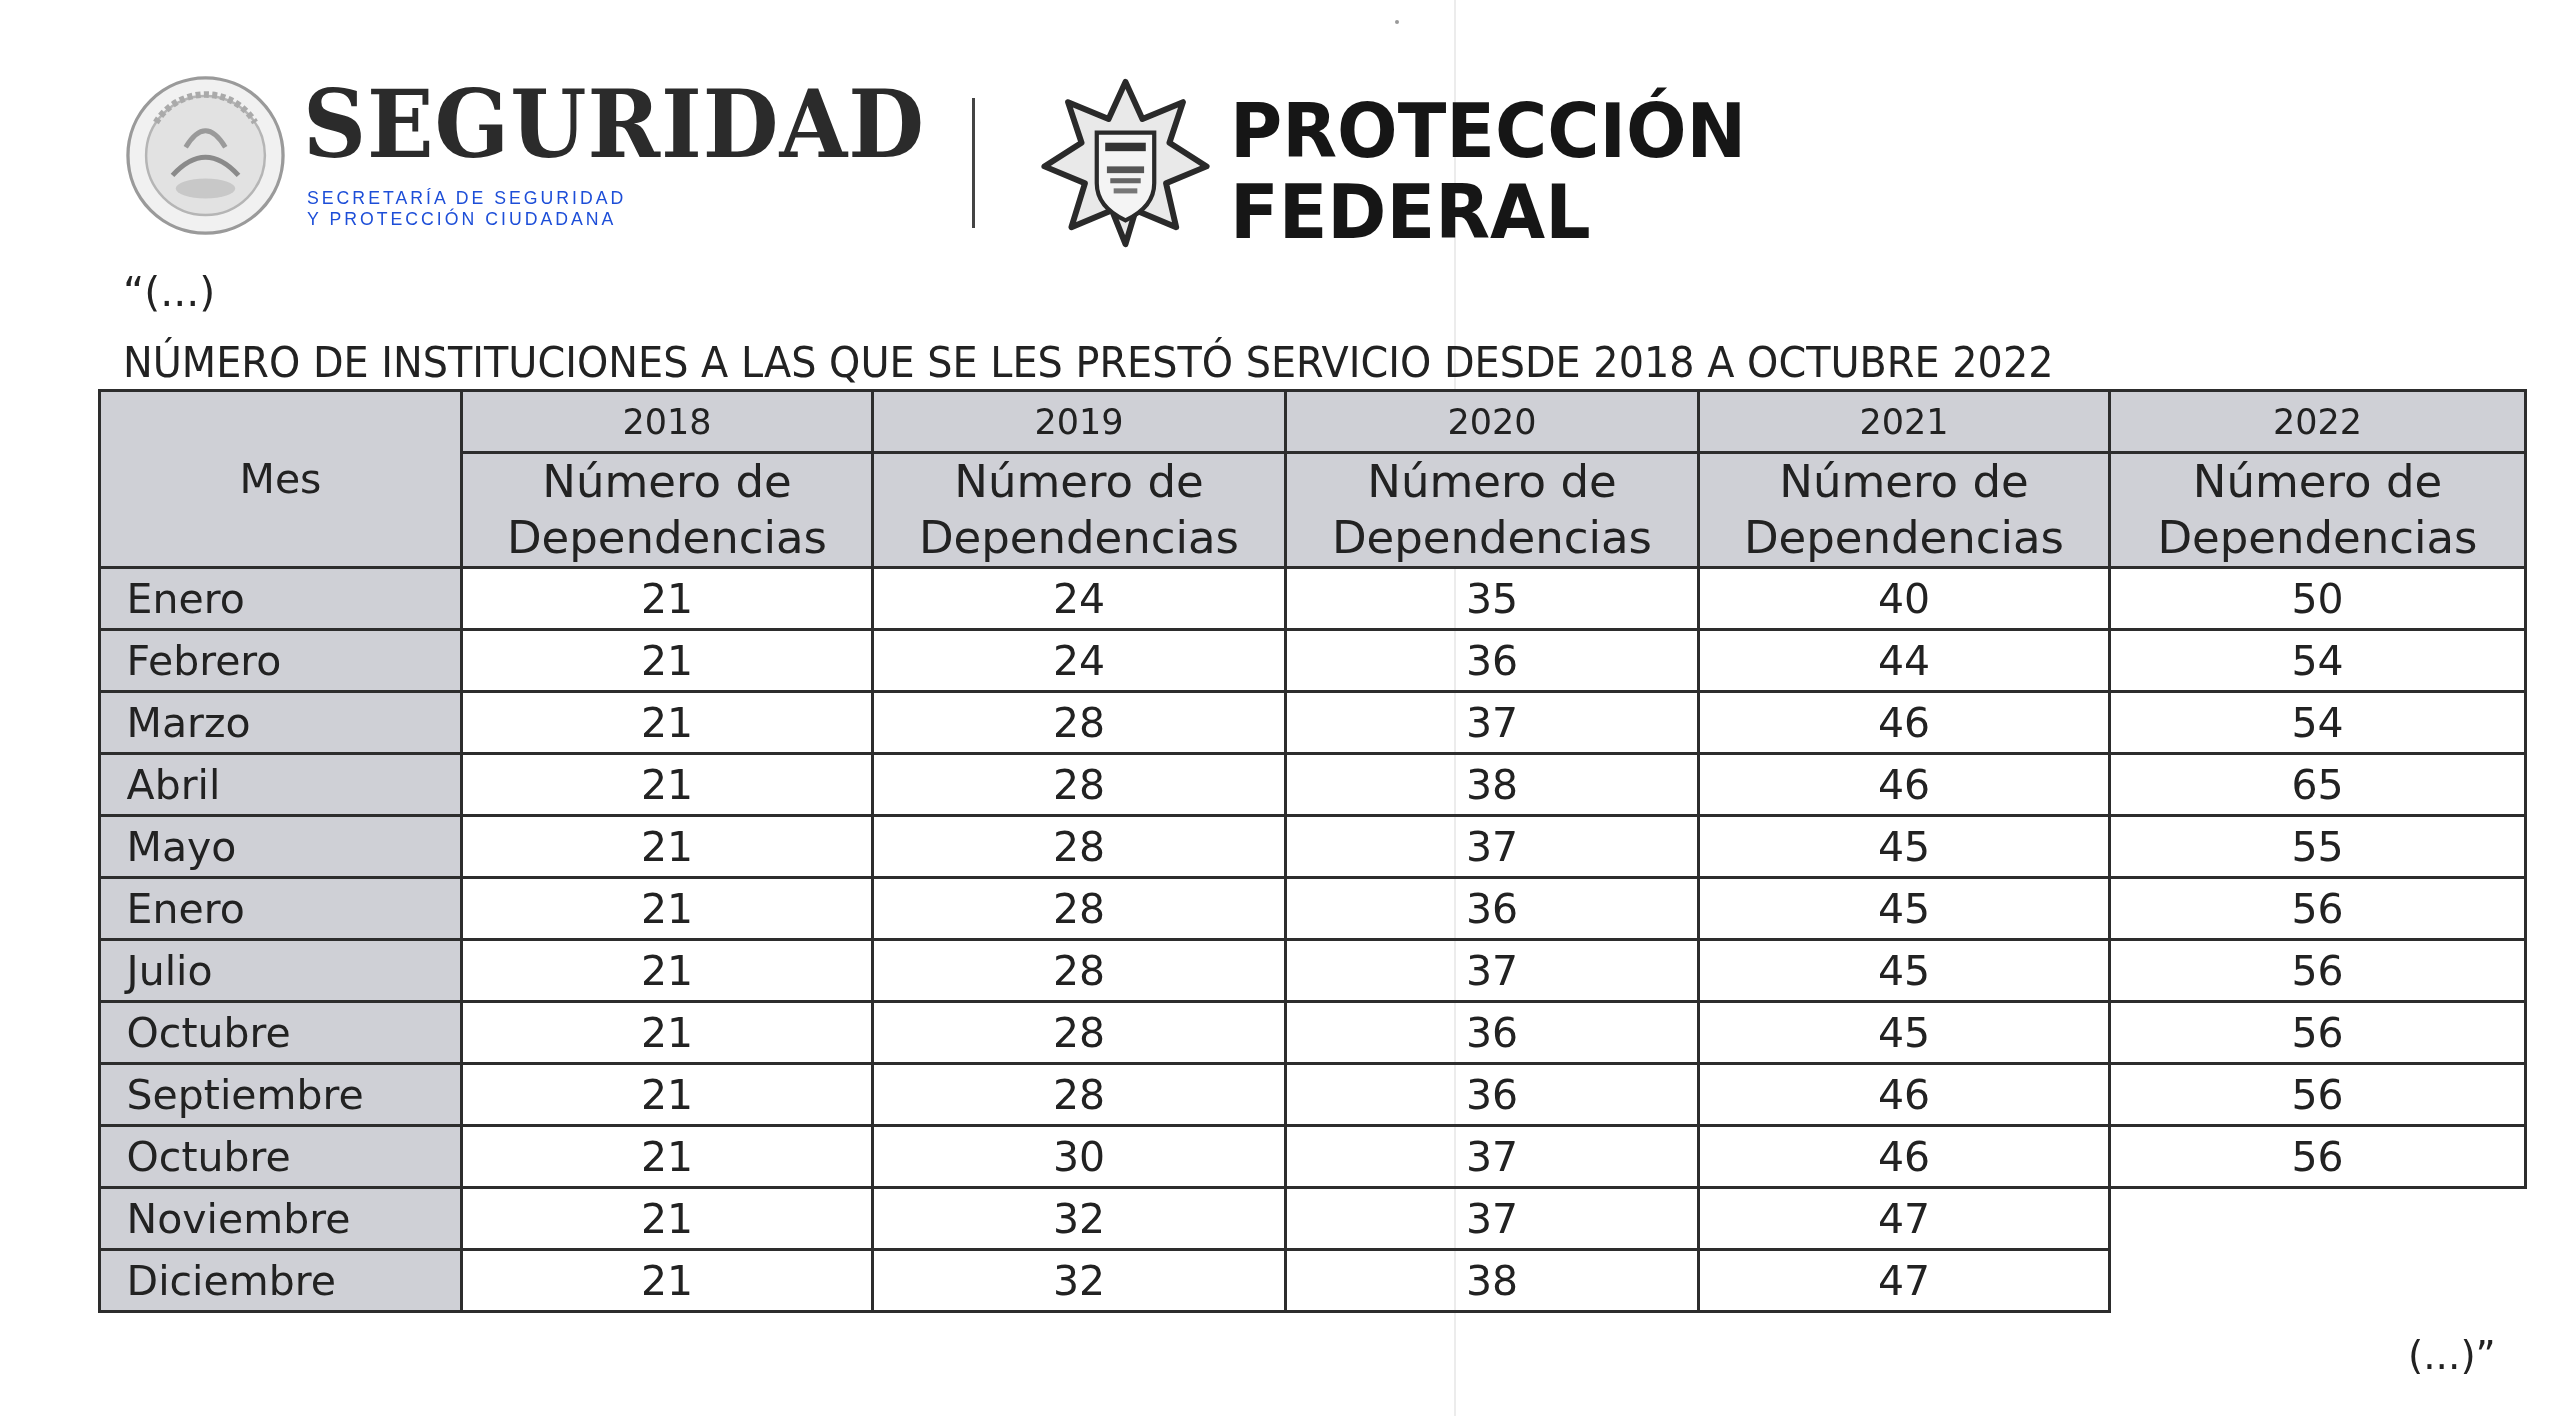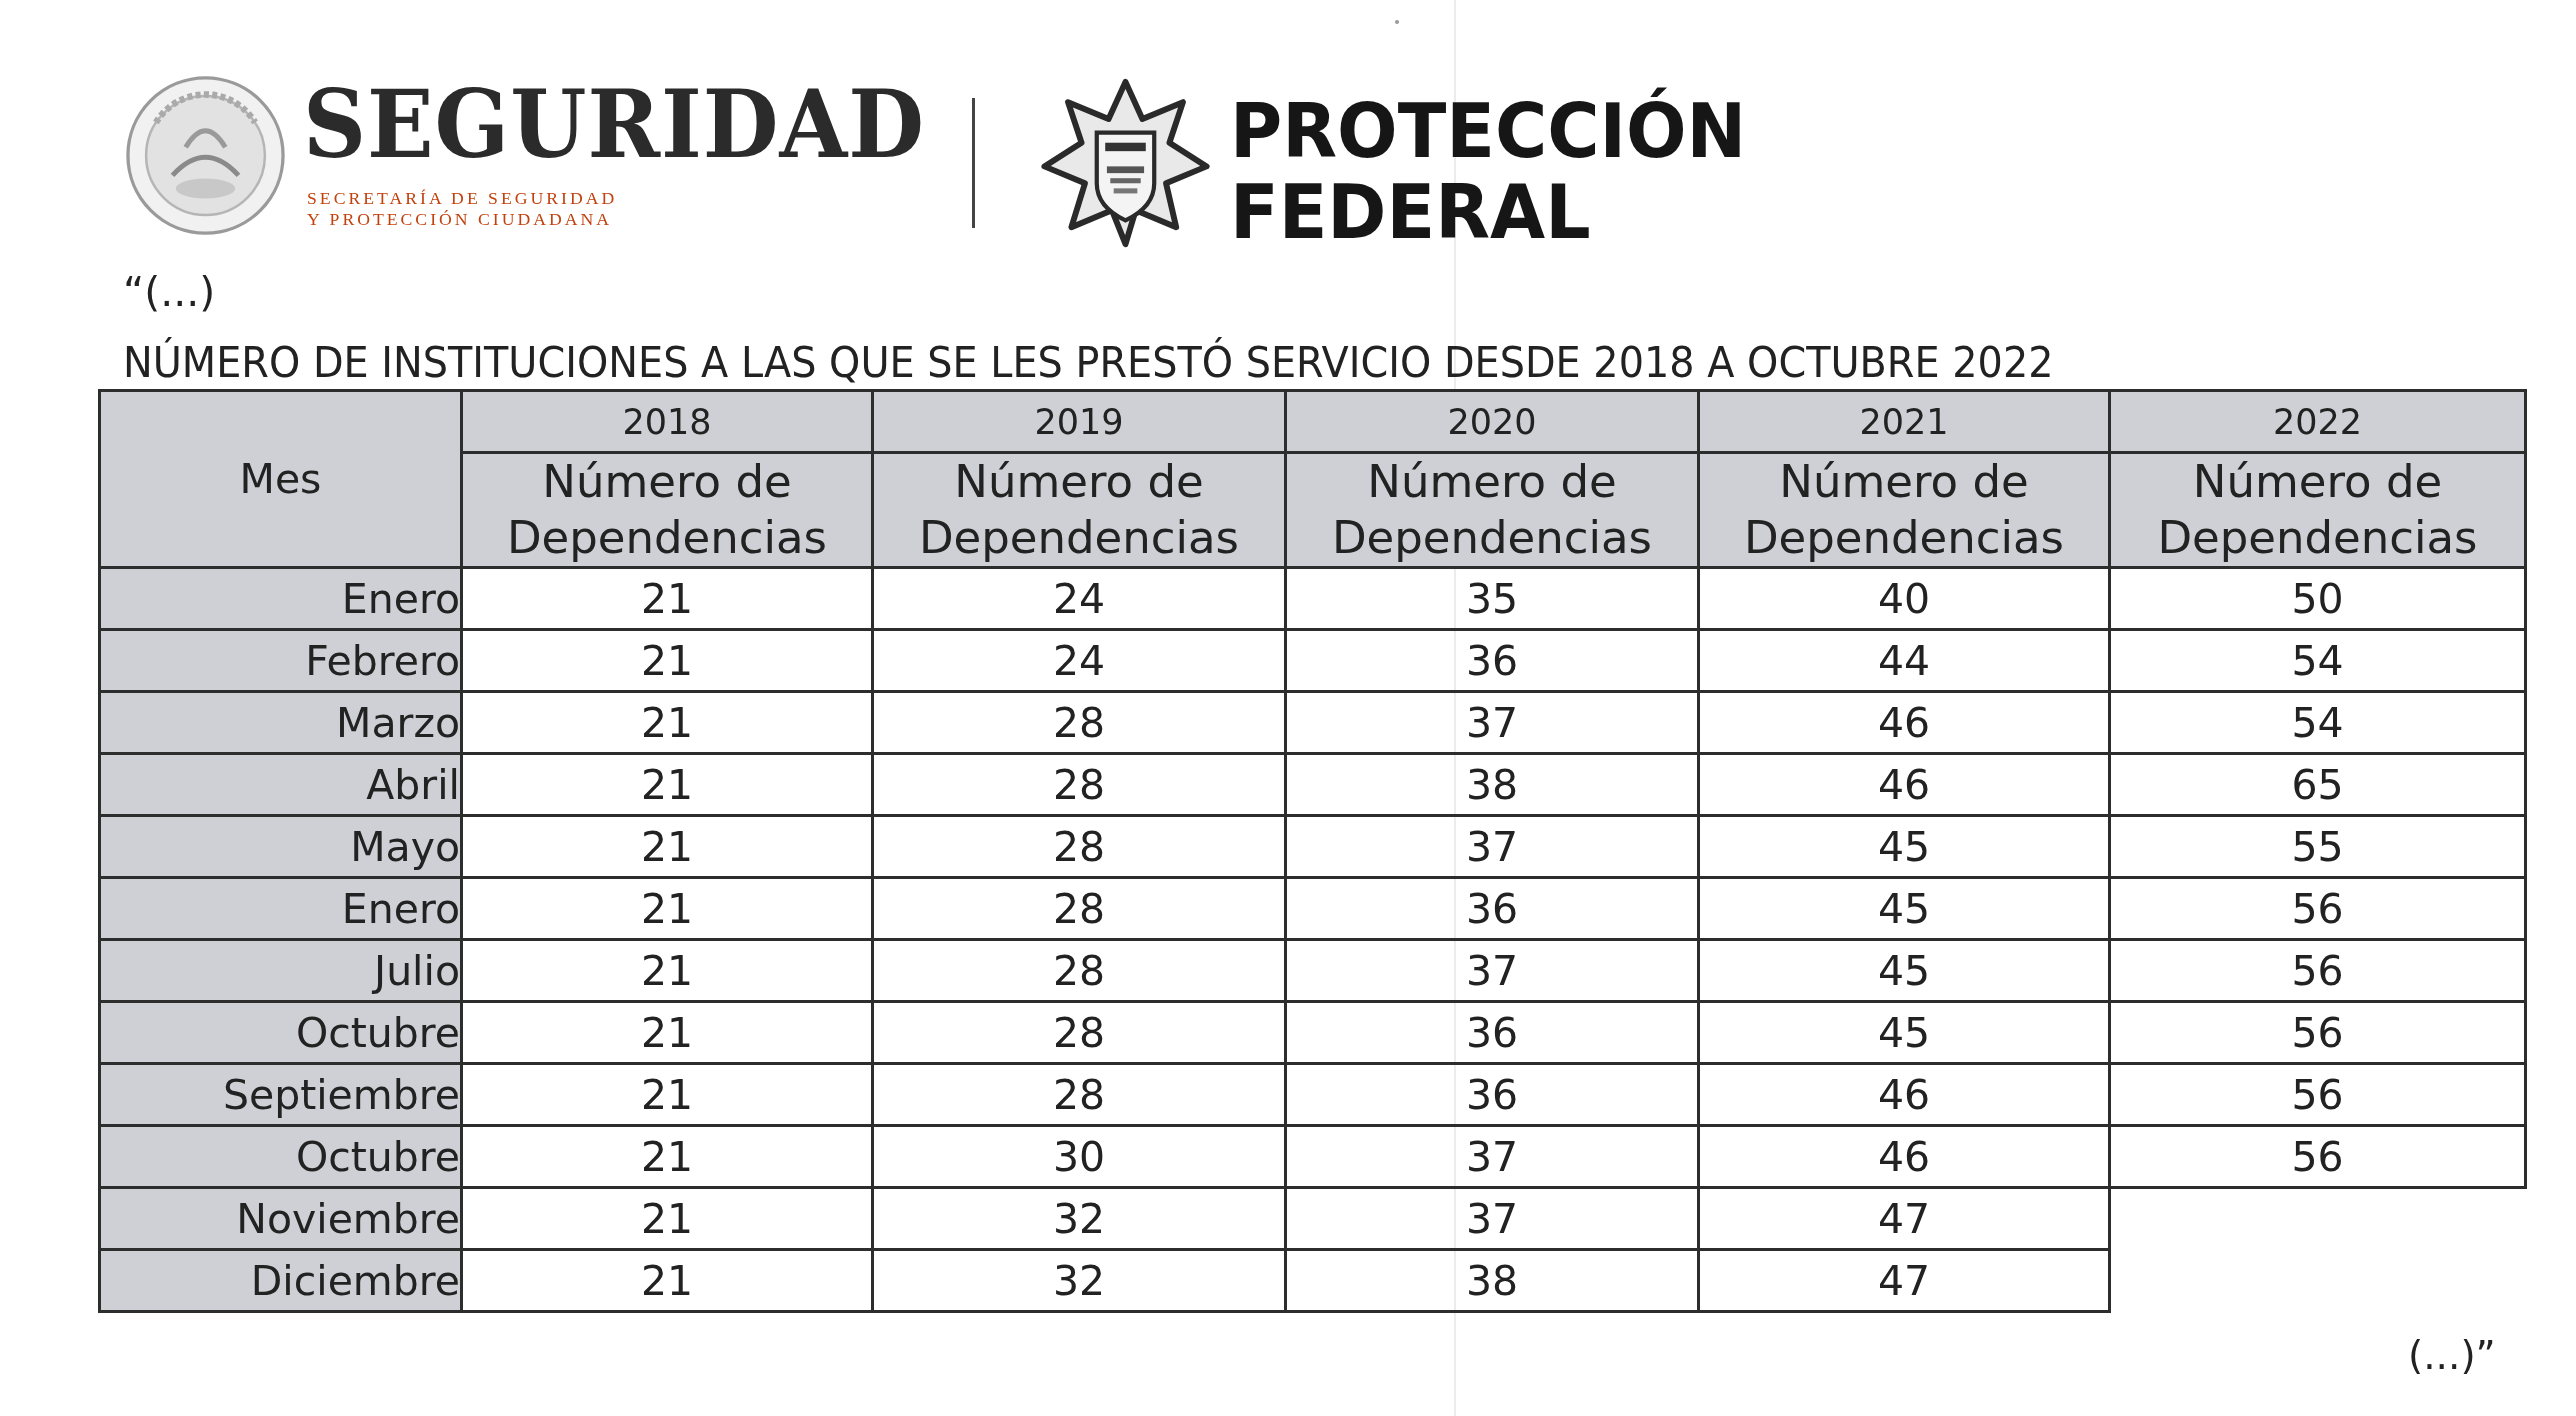--- a/index.html
+++ b/index.html
@@ -1,32 +1,32 @@
 <!DOCTYPE html>
 <html><head>
 <meta charset="utf-8">
 <style>
   html, body { margin:0; padding:0; }
   body { width:2576px; height:1417px; background:#ffffff; position:relative; overflow:hidden; font-family:"DejaVu Sans", "Liberation Sans", sans-serif; color:#1e1e1e; }
   .fold { position:absolute; left:1454px; top:0; width:2px; height:1417px; background:#ececec; }
   .dot { position:absolute; left:1395px; top:19.7px; width:3.9px; height:3.9px; background:#999; border-radius:2px; }
   .seal { position:absolute; left:123px; top:71px; width:165px; height:169px; }
   .seguridad { position:absolute; left:303px; top:77px; font-family:"DejaVu Serif", "Liberation Serif", serif; font-weight:bold; font-size:94px; letter-spacing:1px; color:#2b2b2b; line-height:1; transform:scaleX(0.93); transform-origin:left top; }
-  .sub { position:absolute; left:307px; top:188px; font-size:17.7px; letter-spacing:3px; color:#c2410c; line-height:20.7px; font-family:Liberation Serif, serif; }
+  .sub { position:absolute; left:307px; top:188px; font-size:17.7px; letter-spacing:3px; color:#1d4ed8; line-height:20.7px; font-family:Liberation Sans, sans-serif; }
   .divider { position:absolute; left:972px; top:98px; width:3px; height:130px; background:#444; }
   .star { position:absolute; left:1041px; top:77px; width:169px; height:172px; }
   .pf { position:absolute; left:1230px; top:91px; font-family:"DejaVu Sans", "Liberation Sans", sans-serif; font-weight:bold; font-size:75px; line-height:81px; color:#161616; letter-spacing:0px; transform:scaleX(0.95); transform-origin:left top; }
   .quote-open { position:absolute; left:123px; top:268px; font-size:41px; color:#222; }
   .title { position:absolute; left:123px; top:337px; font-size:43px; color:#222; white-space:nowrap; transform:scaleX(0.925); transform-origin:left top; letter-spacing:0px; }
   .quote-close { position:absolute; left:2408px; top:1333px; font-size:39px; color:#222; }
 
   table.t { position:absolute; left:98px; top:389px; border-collapse:collapse; table-layout:fixed; }
   table.t td, table.t th { border:3px solid #2d2d2d; padding:0; text-align:center; vertical-align:middle; font-weight:normal; font-size:41px; color:#222; }
   table.t th { background:#cfd0d6; }
-  table.t td.mes { background:#cfd0d6; text-align:right; padding-left:25.6px; }
+  table.t td.mes { background:#cfd0d6; text-align:left; padding-left:25.6px; }
   table.t .yr { height:59px; font-size:35px; }
   table.t .sh { height:112px; font-size:45px; line-height:56px; }
   table.t .mes-h { font-size:41px;margin-top:48px; }
   table.t tr.r td { height:59px; }
   table.t td.empty { border:none; border-top:3px solid #2d2d2d; background:#fff; }
 </style>
 </head>
 <body>
 
 <div class="fold"></div>

